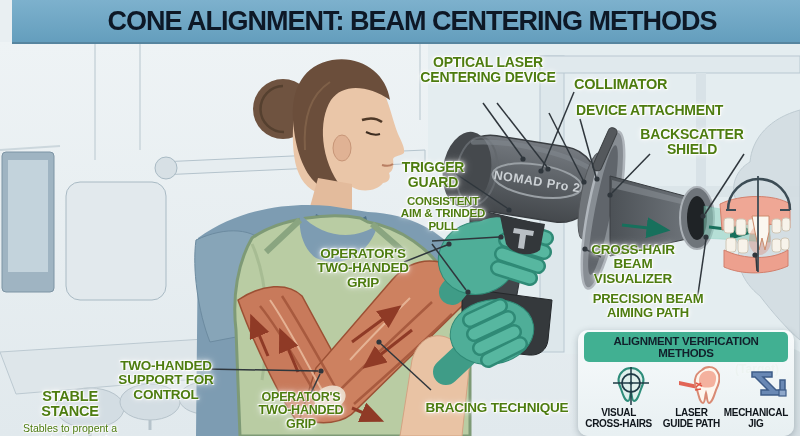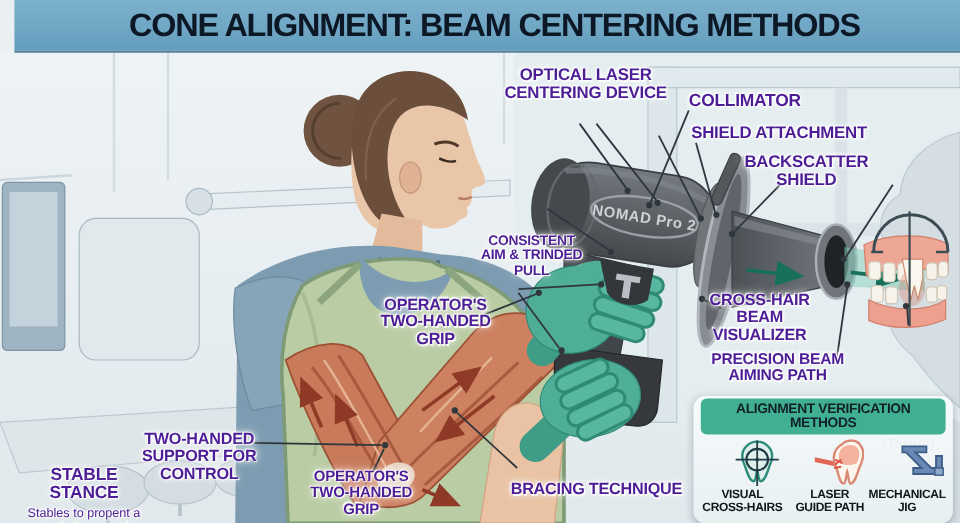--- a/index.html
+++ b/index.html
@@ -5,32 +5,32 @@
   html,body{margin:0;padding:0;background:#cfd8dd;}
   .stage{position:relative;width:800px;height:436px;overflow:hidden;
          background:#e9eff2;font-family:"Liberation Sans",sans-serif;}
   .scene{position:absolute;left:0;top:0;}
   .titlebar{position:absolute;left:12px;top:0;width:800px;height:42px;
             background:linear-gradient(#7db1cd,#649ebd);
             border-bottom:2px solid #56859f;
             display:flex;align-items:center;justify-content:center;z-index:5;}
   .titlebar h1{margin:0;font-size:27px;font-weight:800;letter-spacing:-1px;
                color:#0d1826;white-space:nowrap;}
-  .lbl{position:absolute;font-weight:800;color:#4c1d95;text-align:center;
+  .lbl{position:absolute;font-weight:800;color:#4d7c0f;text-align:center;
        white-space:pre-line;line-height:1.07;letter-spacing:-0.2px;z-index:4;
        text-shadow:0 0 3px #fff,0 0 5px rgba(255,255,255,.95),
                    -1px -1px 0 rgba(255,255,255,.85),1px 1px 0 rgba(255,255,255,.85),
                    0 0 10px rgba(255,255,255,.75);}
   .lbl .sub{display:block;font-weight:600;letter-spacing:0;}
   .l-optical{left:408px;top:55px;width:160px;font-size:14px;}
   .l-beamaxis{left:400px;top:101px;width:152px;font-size:13.5px;}
   .l-beamaxis .sub{font-size:11px;}
   .l-collimator{left:574px;top:77px;width:130px;font-size:14.5px;text-align:left;}
   .l-shield{left:576px;top:103px;width:152px;font-size:14px;text-align:left;}
-  .l-backscatter{left:620px;top:127px;width:104px;font-size:14px;}
+  .l-backscatter{left:640px;top:127px;width:104px;font-size:14px;}
   .l-reticle{left:714px;top:103px;width:84px;font-size:13.5px;}
   .l-trigger{left:396px;top:160px;width:74px;font-size:14px;}
   .l-consistent{left:396px;top:195px;width:94px;font-size:11.5px;}
   .l-gripupper{left:310px;top:247px;width:106px;font-size:13.5px;}
   .l-crossvis{left:590px;top:243px;width:86px;font-size:13.5px;}
   .l-precision{left:590px;top:292px;width:116px;font-size:13px;}
   .l-toothroot{left:722px;top:272px;width:70px;font-size:13.5px;margin-top:48px;}
   .l-toothroot .sub{font-size:12px;text-align:center;}
   .l-support{left:118px;top:359px;width:96px;font-size:13.5px;}
   .l-stable{left:12px;top:373px;width:116px;font-size:14.5px;}
@@ -299,23 +299,25 @@
     </g>
   </svg>
 
   <header class="titlebar">
     <h1>CONE ALIGNMENT: BEAM CENTERING METHODS</h1>
   </header>
 
   <div class="lbl l-optical">OPTICAL LASER
 CENTERING DEVICE</div>
   <div class="lbl l-collimator">COLLIMATOR</div>
-  <div class="lbl l-shield">SHIELD ATTACHMENT</div>
+  <div class="lbl l-shield">DEVICE ATTACHMENT</div>
   <div class="lbl l-backscatter">BACKSCATTER
 SHIELD</div>
+  <div class="lbl l-trigger">TRIGGER
+GUARD</div>
   <div class="lbl l-consistent">CONSISTENT
 AIM &amp; TRINDED
 PULL</div>
   <div class="lbl l-gripupper">OPERATOR'S
 TWO-HANDED
 GRIP</div>
   <div class="lbl l-crossvis">CROSS-HAIR
 BEAM
 VISUALIZER</div>
   <div class="lbl l-precision">PRECISION BEAM

